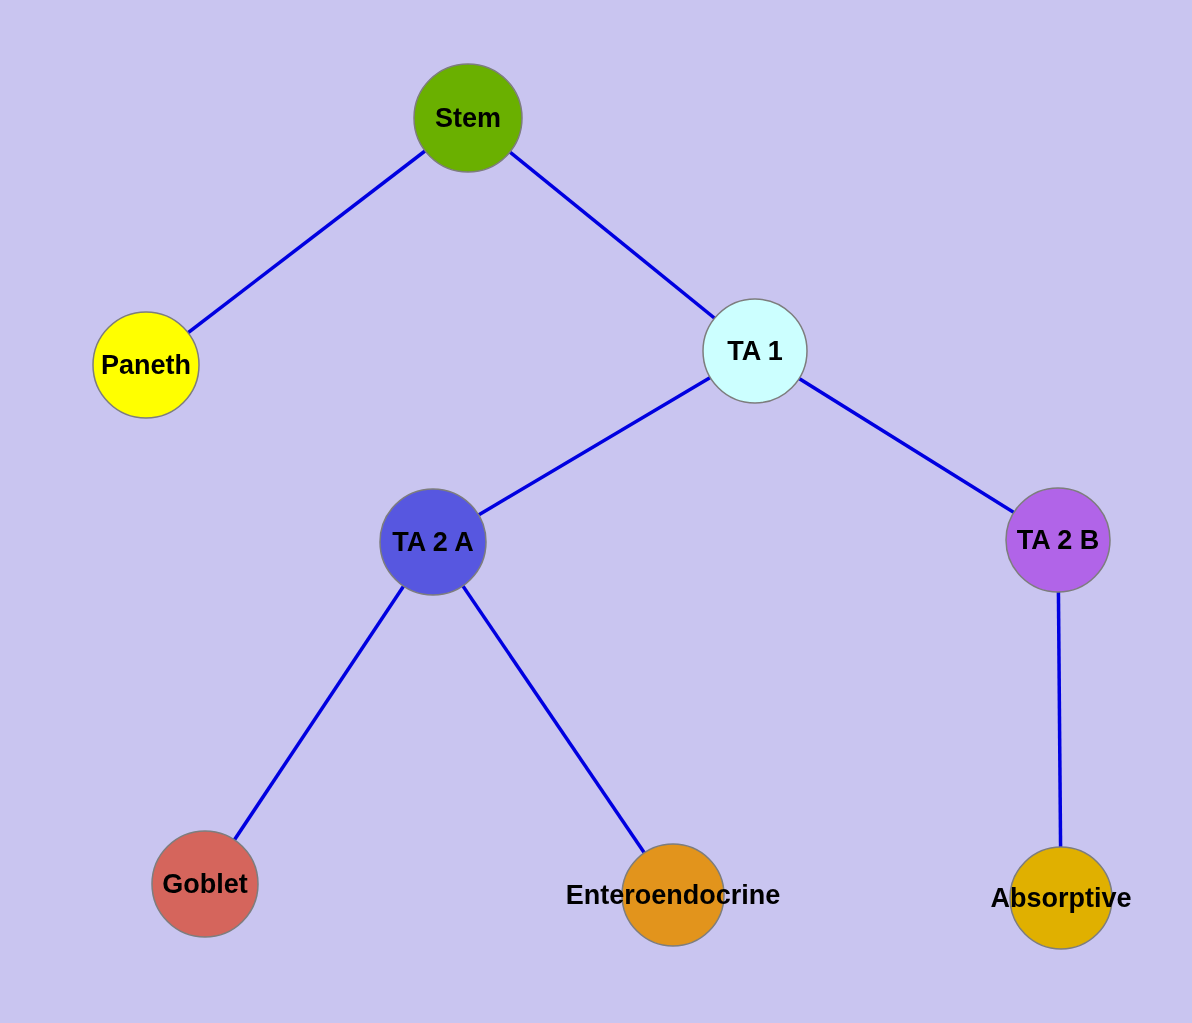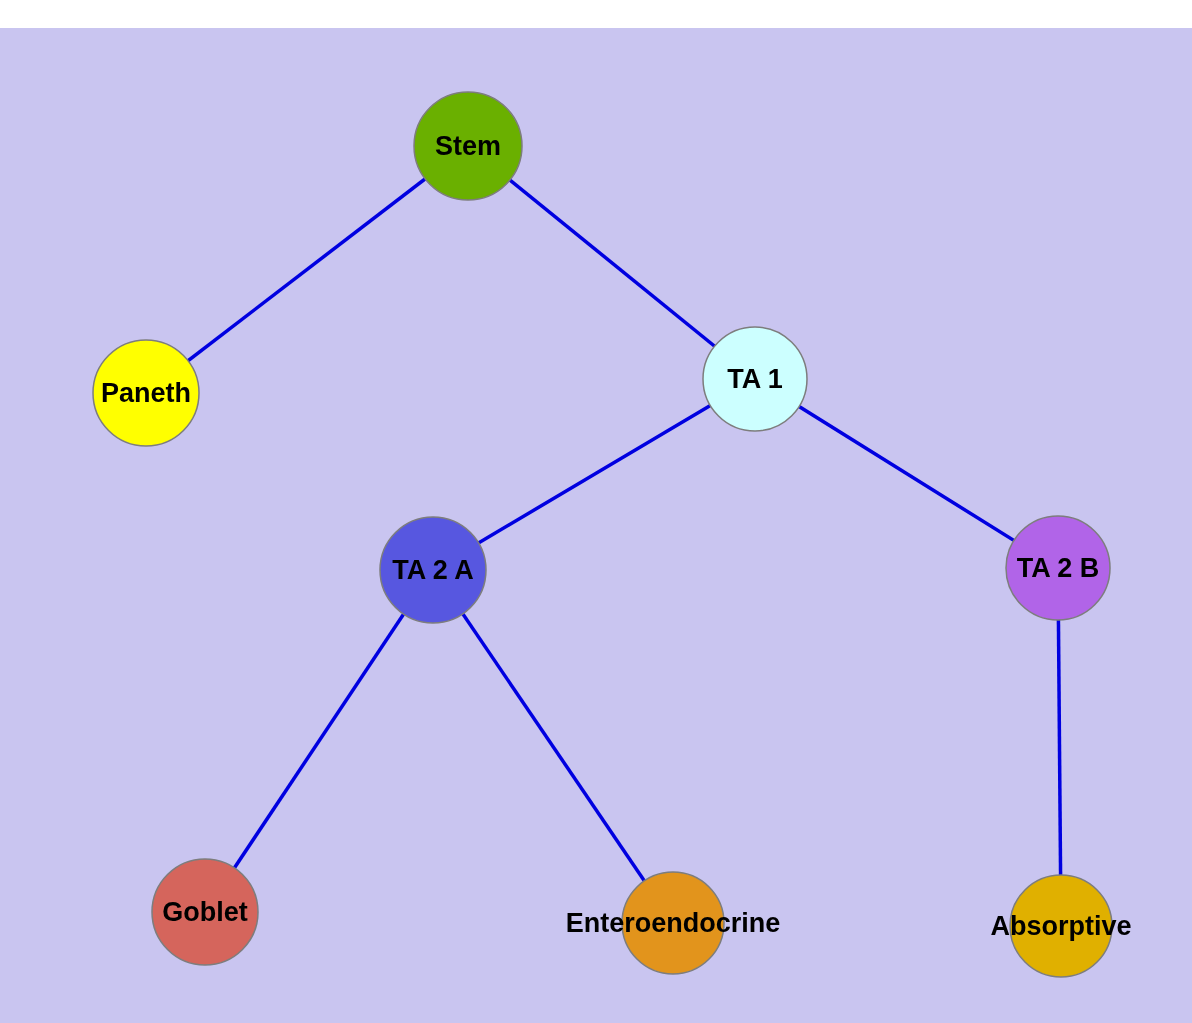--- a/index.html
+++ b/index.html
@@ -7,21 +7,20 @@
     padding: 0;
     width: 1192px;
     height: 1023px;
     overflow: hidden;
     font-family: "Liberation Sans", sans-serif;
   }
   .canvas-wrap {
     width: 1192px;
     height: 746px;
     position: relative;
-    margin-top: 28px;
   }
   svg {
     display: block;
   }
   .edge-line {
     fill: none;
   }
   .node-circle {
     cursor: pointer;
   }

